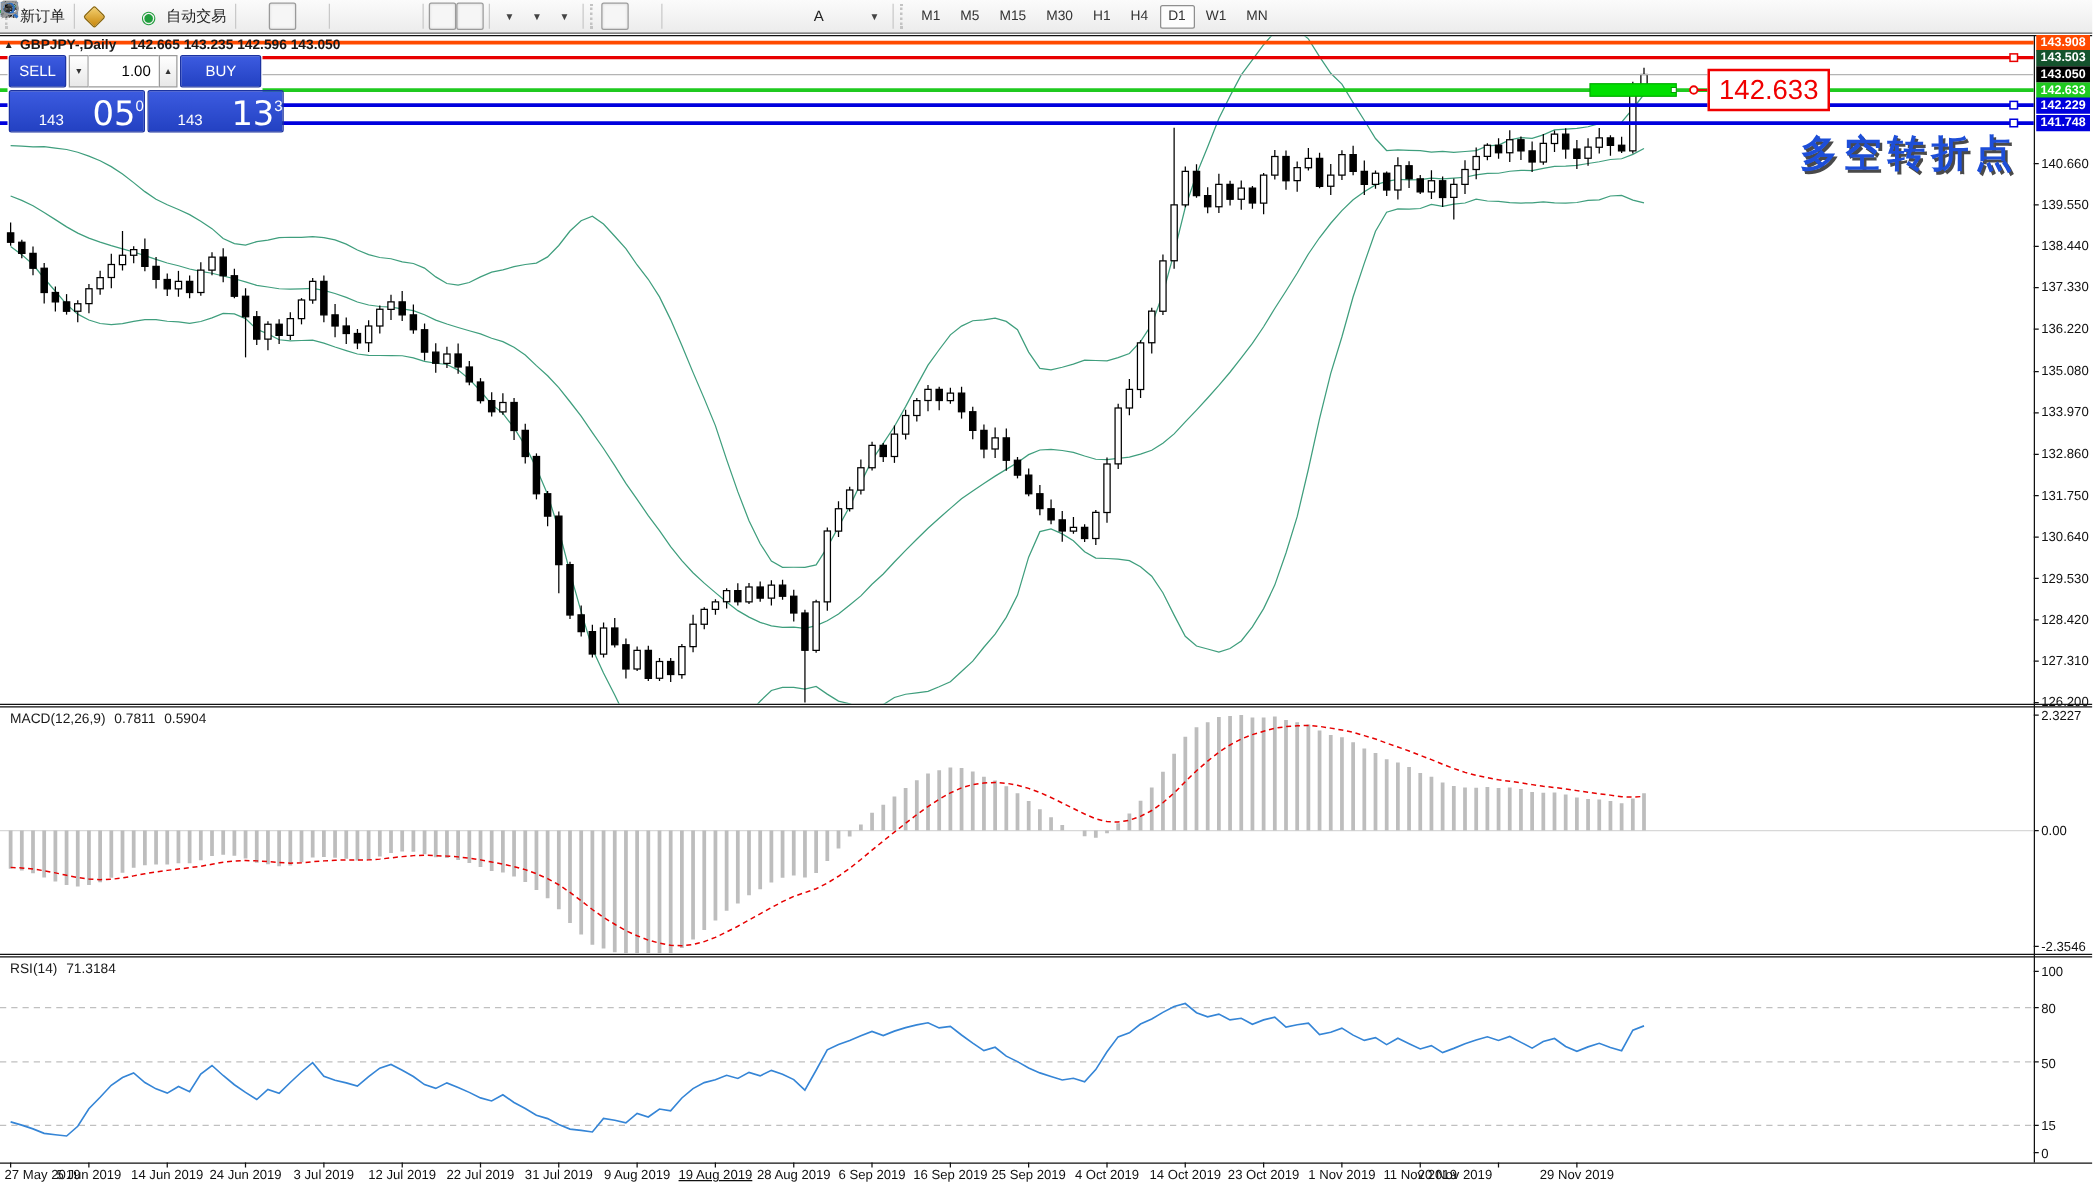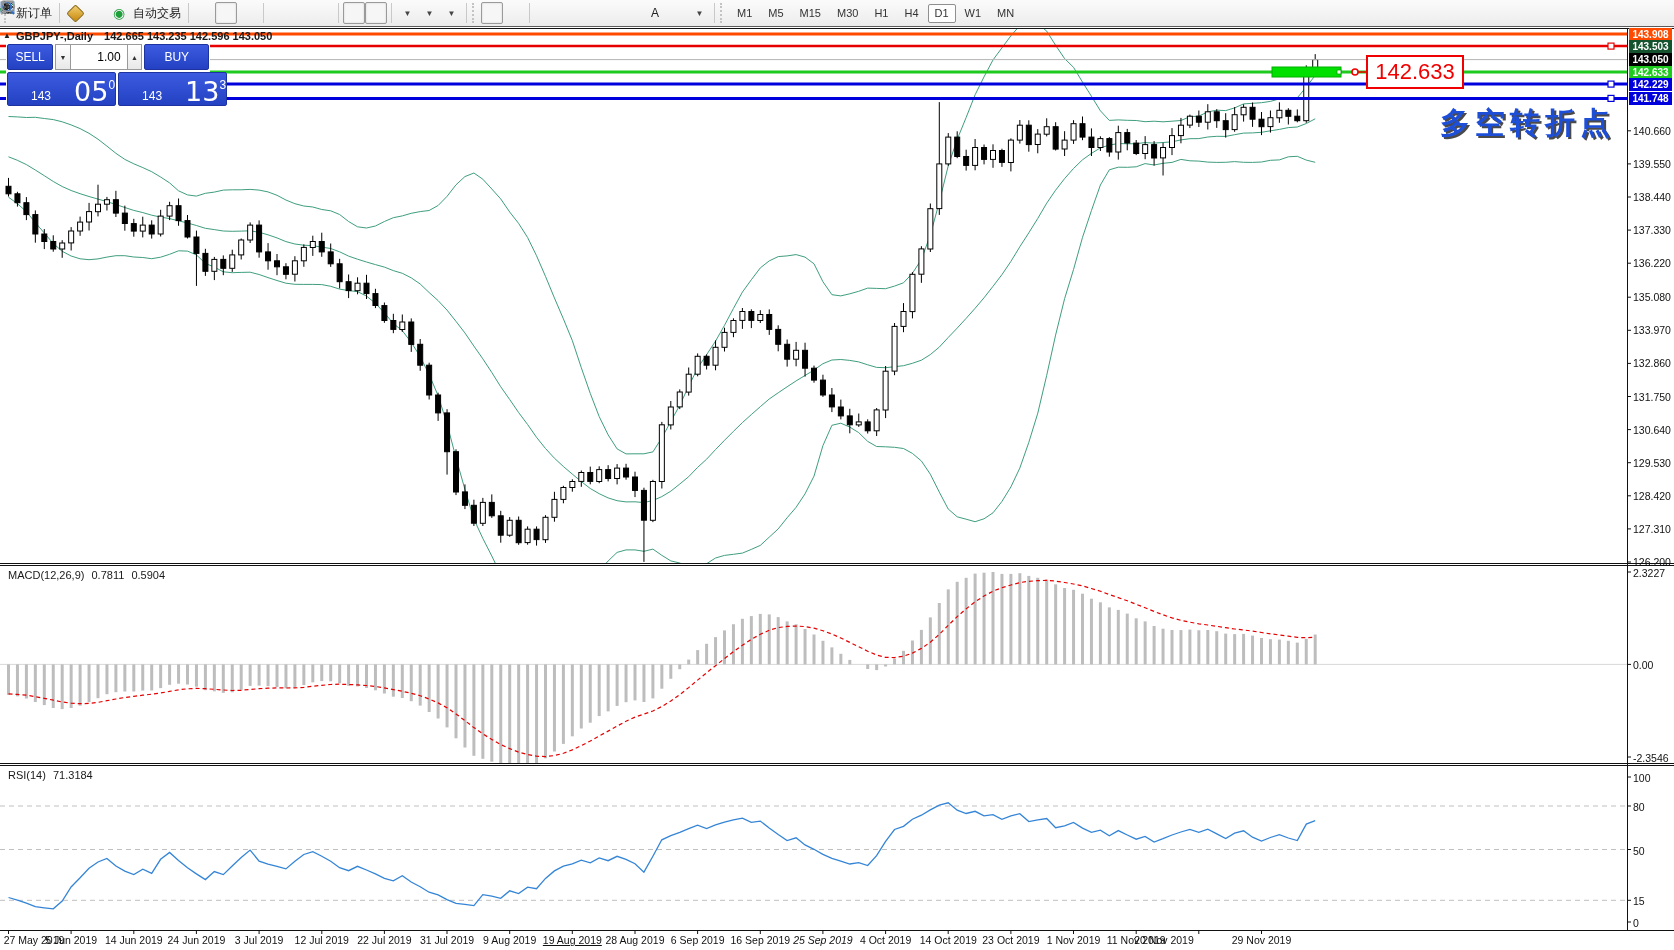--- a/index.html
+++ b/index.html
@@ -886,21 +886,21 @@
       <div class="dlab" style="left: 196.45px;">24 Jun 2019</div>
       <div class="dlab" style="left: 259.1px;">3 Jul 2019</div>
       <div class="dlab" style="left: 321.75px;">12 Jul 2019</div>
       <div class="dlab" style="left: 384.4px;">22 Jul 2019</div>
       <div class="dlab" style="left: 447.05px;">31 Jul 2019</div>
       <div class="dlab" style="left: 509.7px;">9 Aug 2019</div>
       <div class="dlab" style="left: 572.35px; text-decoration: underline;">19 Aug 2019</div>
       <div class="dlab" style="left: 635px;">28 Aug 2019</div>
       <div class="dlab" style="left: 697.65px;">6 Sep 2019</div>
       <div class="dlab" style="left: 760.3px;">16 Sep 2019</div>
-      <div class="dlab" style="left: 822.95px; font-style: italic;">25 Sep 2019</div>
+      <div class="dlab" style="left: 822.95px;">25 Sep 2019</div>
       <div class="dlab" style="left: 885.6px;">4 Oct 2019</div>
       <div class="dlab" style="left: 948.25px;">14 Oct 2019</div>
       <div class="dlab" style="left: 1010.9px;">23 Oct 2019</div>
       <div class="dlab" style="left: 1073.55px;">1 Nov 2019</div>
       <div class="dlab" style="left: 1136.2px;">11 Nov 2019</div>
       <div class="dlab" style="left: 1164px;">20 Nov 2019</div>
       <div class="dlab" style="left: 1261.5px;">29 Nov 2019</div>
     </div>
 </div>
 

